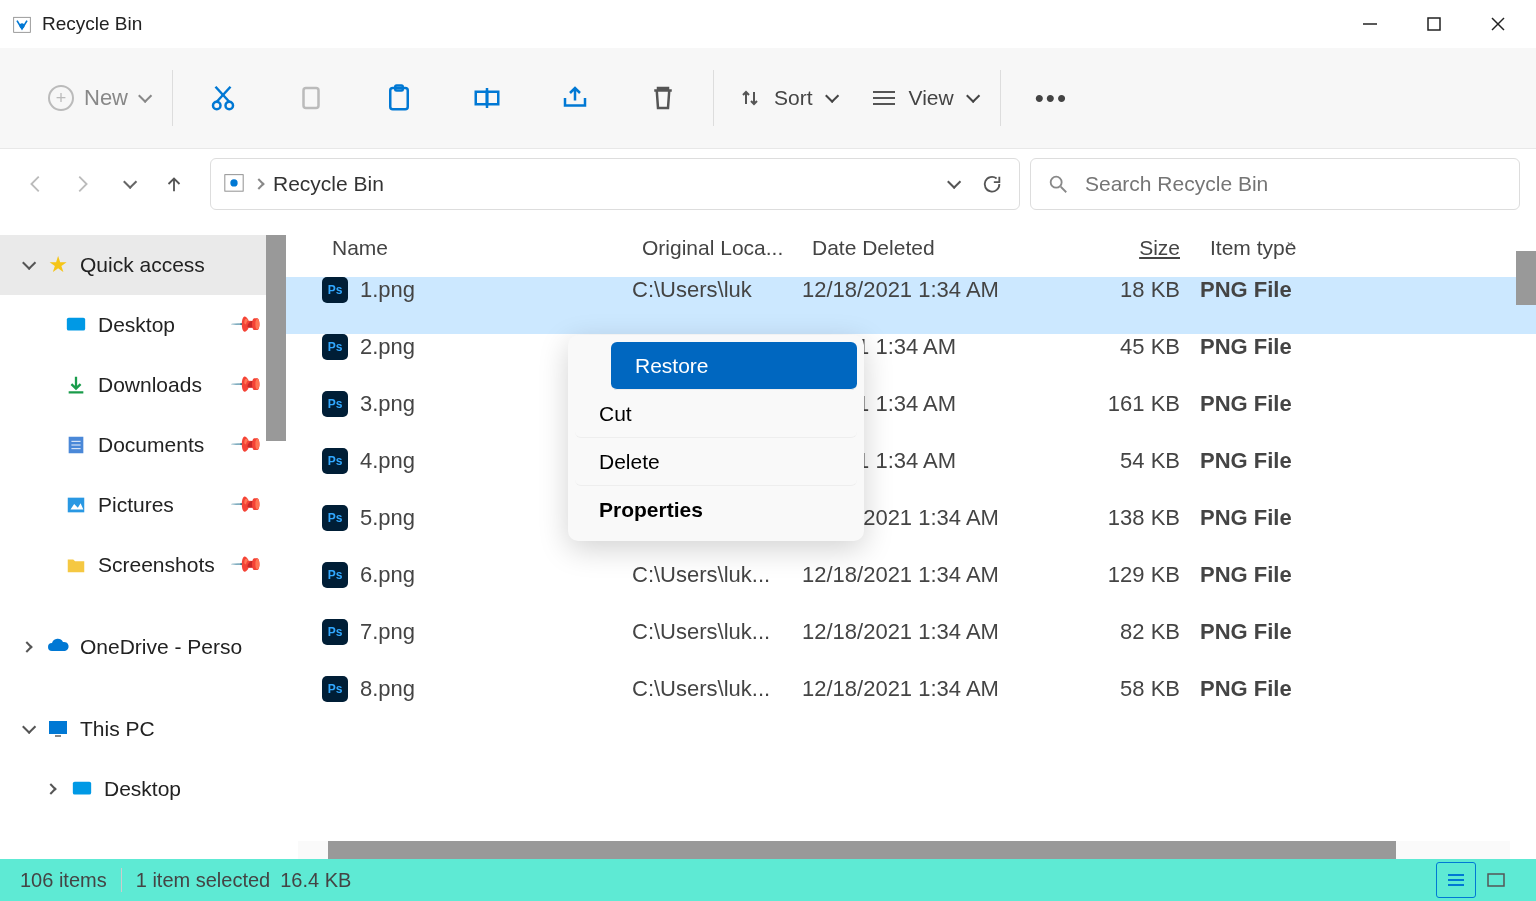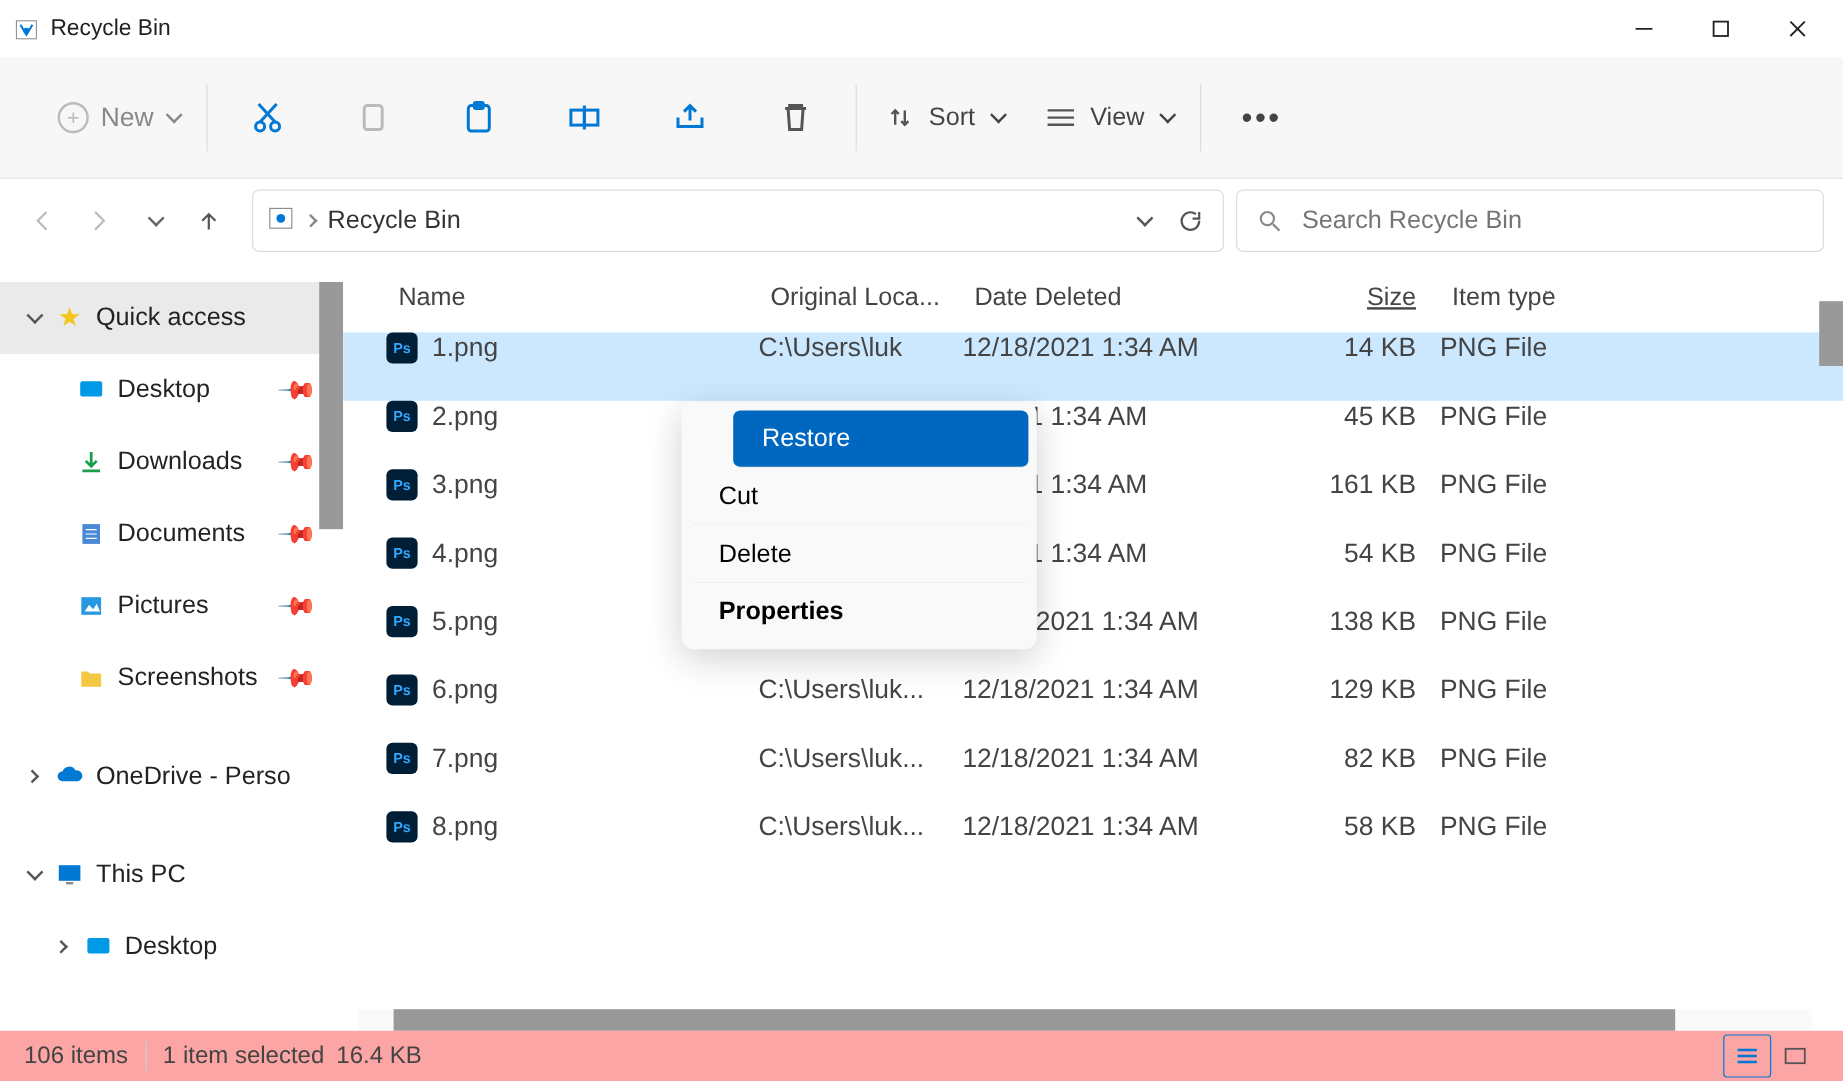--- a/index.html
+++ b/index.html
@@ -56,34 +56,34 @@
 .col-date { width: 232px; }
 .col-size { width: 166px; justify-content:flex-end; padding-right: 20px; text-decoration: underline;}
 .col-type { width: 180px; }
 .col-type .tiny-chev { position:absolute; top:-2px; left:50%; transform:translateX(-50%); font-size:12px; color:#666;}
 .row { display:flex; height: 57px; align-items:flex-start; padding-left: 36px; font-size: 22px; color:#444; }
 .row.selected { background: #cce8ff; color:#444; }
 .c-name { width: 310px; display:flex; align-items:center; gap: 12px; color:#444;}
 .c-loc { width: 170px; white-space:nowrap; overflow:hidden; }
 .c-date { width: 232px; }
 .c-size { width: 166px; text-align:right; padding-right: 20px; }
-.c-type { width: 180px; }
+.c-type { width: 180px; font-weight: bold; }
 .ps-icon { width:26px; height:26px; background:#001e36; border-radius:5px; display:flex; align-items:center; justify-content:center; color:#31a8ff; font-size:12px; font-weight:bold; }
 
 .hscrollbar { position:absolute; left: 298px; right: 26px; bottom: 42px; height: 18px; background:#fafafa; }
 .hscrollthumb { position:absolute; left:30px; width: 1068px; height:100%; background:#999; }
 
 
 .context-menu { position: absolute; left: 568px; top: 335px; width: 296px; background:#f9f9f9; border-radius: 10px; box-shadow: 0 8px 30px rgba(0,0,0,0.18); padding: 7px; z-index: 100; font-size: 21px; }
 .cm-item { height: 48px; display:flex; align-items:center; padding: 0 24px; border-radius: 6px; border-bottom: 1px solid #eee; }
 .cm-item:last-child { border-bottom: none; font-weight: bold;}
 .cm-item.highlight { background: #0067c0; color: #fff; margin-left: 36px; }
 
 
-.statusbar { position:absolute; bottom:0; left:0; right:0; height:42px; display:flex; align-items:center; padding: 0 20px; font-size: 20px; color:#444; background:#fca5a5; }
+.statusbar { position:absolute; bottom:0; left:0; right:0; height:42px; display:flex; align-items:center; padding: 0 20px; font-size: 20px; color:#444; background:#5eead4; }
 .statusbar .sb-sep { width:1px; height:24px; background:#ccc; margin: 0 14px; }
 .view-toggles { margin-left:auto; display:flex; gap:0; }
 .view-toggle { width: 40px; height: 36px; display:flex; align-items:center; justify-content:center; border:1px solid transparent;}
 .view-toggle.active { border:1px solid #0078d4; border-radius:3px; }
 
 .chev-down { display:inline-block; width:10px; height:10px; border-right:2px solid currentColor; border-bottom:2px solid currentColor; transform: rotate(45deg) translateY(-3px); }
 .chev-right { display:inline-block; width:8px; height:8px; border-right:2px solid currentColor; border-bottom:2px solid currentColor; transform: rotate(-45deg); }
 </style>
 </head>
 <body>
@@ -355,21 +355,21 @@
         </div>
     </div>
     <div id="rows">
         <div class="row selected">
     <div class="c-name">
             <span class="ps-icon">Ps</span>
             <span>1.png</span>
           </div>
     <div class="c-loc">C:\Users\luk</div>
     <div class="c-date">12/18/2021 1:34 AM</div>
-    <div class="c-size">14 KB</div>
+    <div class="c-size">18 KB</div>
     <div class="c-type">PNG File</div>
         </div>
         <div class="row">
     <div class="c-name">
             <span class="ps-icon">Ps</span>
             <span>2.png</span>
           </div>
     <div class="c-loc"></div>
     <div class="c-date">8/2021 1:34 AM</div>
     <div class="c-size">45 KB</div>

